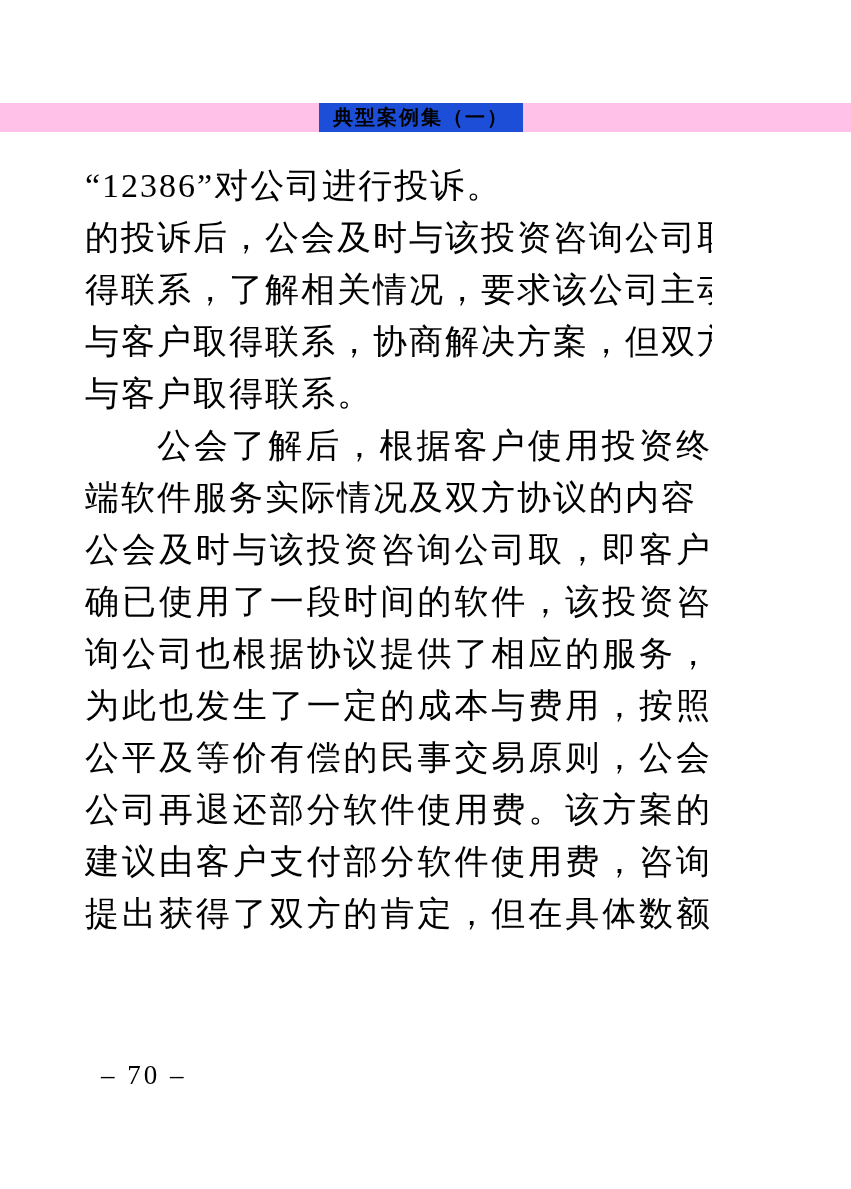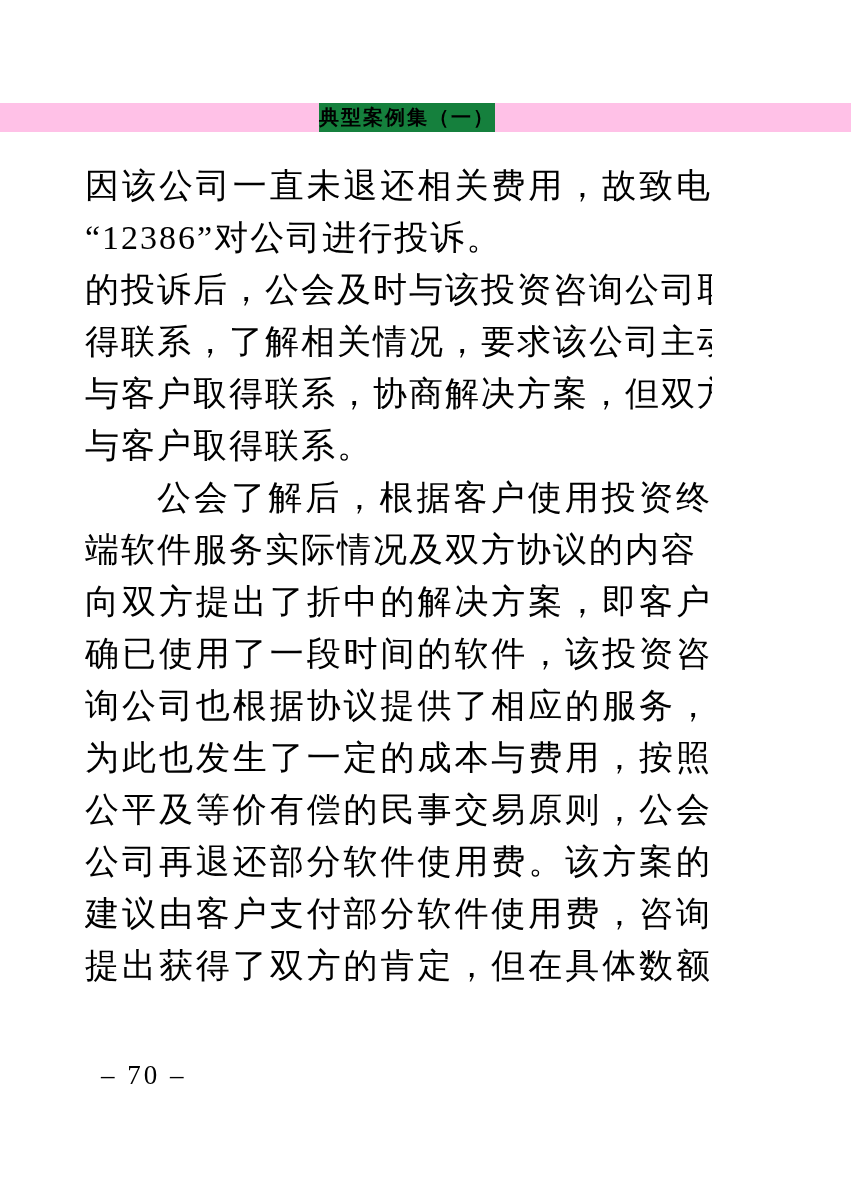--- a/index.html
+++ b/index.html
@@ -26,28 +26,28 @@
     align-items: center;
   }
   .band {
     height: 29px;
     background: var(--band-pink, #ffc1e7);
   }
   .band-left { width: 319px; }
   .band-right { flex: 1; }
   .header-title {
     flex: 0 0 auto;
-    padding: 0 0;
+    padding: 0 14px;
     font-size: 20px;
     font-weight: bold;
     letter-spacing: 2px;
     white-space: nowrap;
     line-height: 29px;
     color: var(--text-color, #000000);
-    background: #15803d;
+    background: #1d4ed8;
   }
   .body-text {
     position: absolute;
     top: 160px;
     left: 85px;
     width: 627px;
   }
   .line {
     font-size: 34px;
     line-height: 52px;
@@ -81,29 +81,28 @@
 
 <div class="page">
 
   <div class="header-band">
     <div class="band band-left"></div>
     <div class="header-title">典型案例集（一）</div>
     <div class="band band-right"></div>
   </div>
 
   <div class="body-text">
-      <div class="line">因该公司一直未退还相关费用，故致电</div>
       <div class="line no-justify">“12386”对公司进行投诉。</div>
       <div class="line">的投诉后，公会及时与该投资咨询公司取</div>
       <div class="line">得联系，了解相关情况，要求该公司主动</div>
       <div class="line">与客户取得联系，协商解决方案，但双方</div>
       <div class="line no-justify">与客户取得联系。</div>
       <div class="line indent">公会了解后，根据客户使用投资终</div>
       <div class="line">端软件服务实际情况及双方协议的内容，</div>
-      <div class="line">向双方提出了折中的解决方案，即客户</div>
+      <div class="line">公会及时与该投资咨询公司取，即客户</div>
       <div class="line">确已使用了一段时间的软件，该投资咨</div>
       <div class="line">询公司也根据协议提供了相应的服务，</div>
       <div class="line">为此也发生了一定的成本与费用，按照</div>
       <div class="line">公平及等价有偿的民事交易原则，公会</div>
       <div class="line">公司再退还部分软件使用费。该方案的</div>
       <div class="line">建议由客户支付部分软件使用费，咨询</div>
       <div class="line">提出获得了双方的肯定，但在具体数额</div>
     </div>
 
   <div class="page-number">– 70 –</div>

